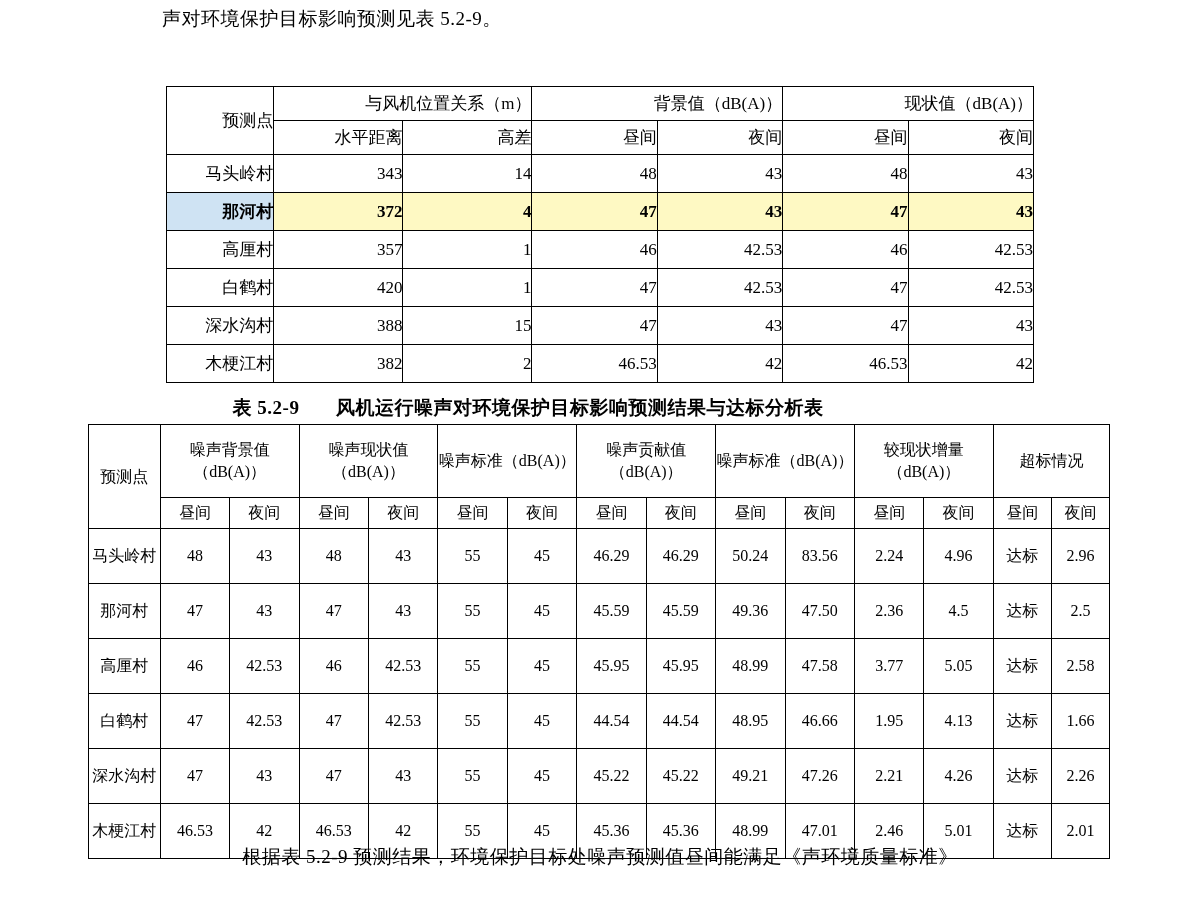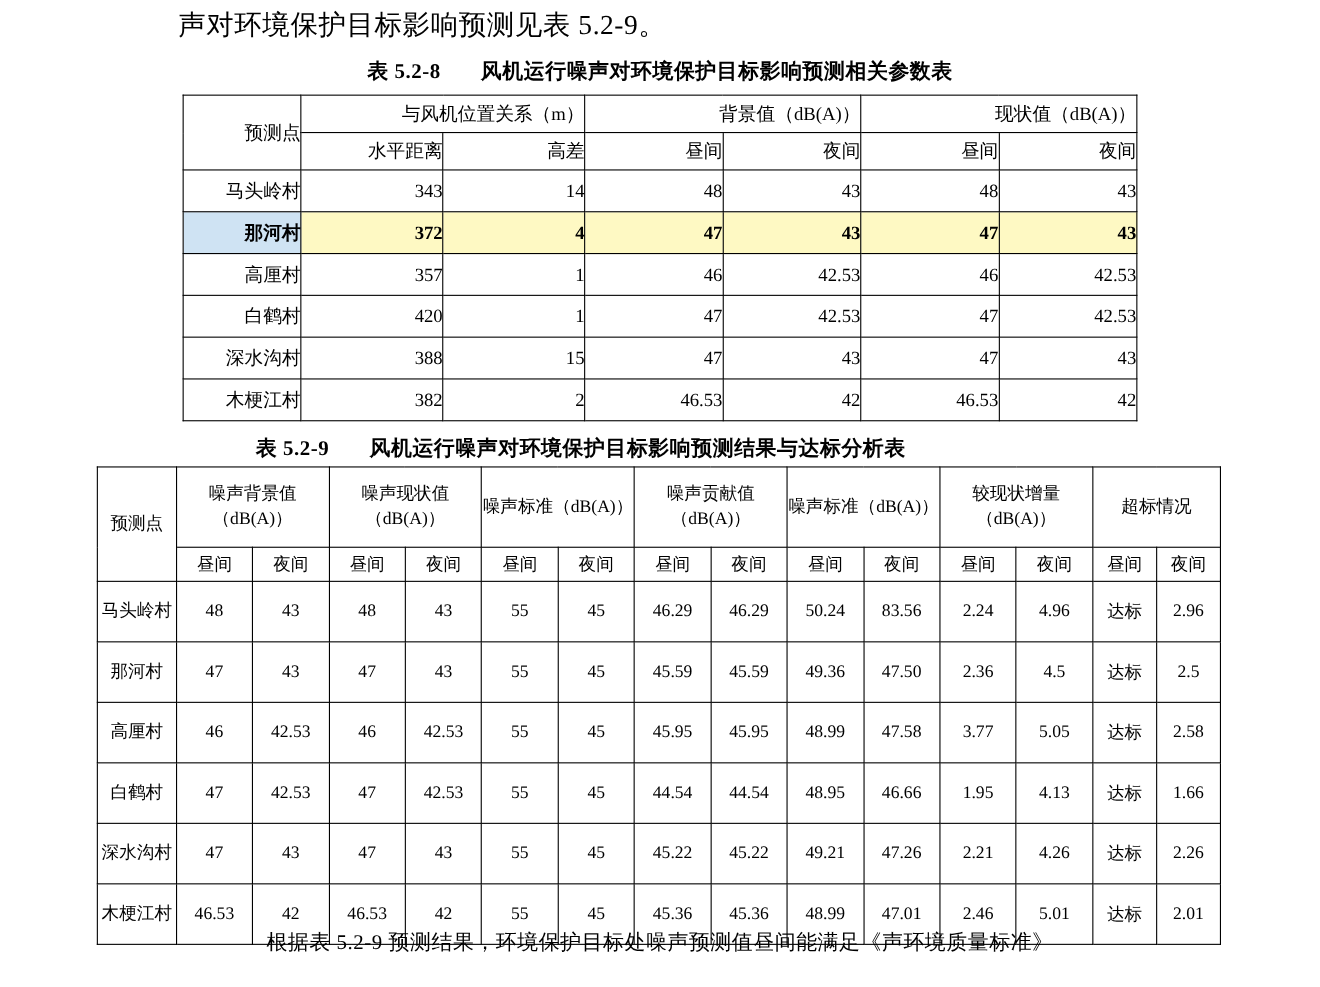--- a/index.html
+++ b/index.html
@@ -19,21 +19,21 @@
     width: 1200px;
     height: 897px;
     position: relative;
     box-sizing: border-box;
   }
 
   .intro-line {
     position: absolute;
     top: 6px;
     left: 162px;
-    font-size: 25px;
+    font-size: 19px;
     letter-spacing: 0.5px;
   }
 
   .table-caption {
     text-align: center;
     font-weight: bold;
     font-size: 19px;
     letter-spacing: 0.5px;
   }
 
@@ -144,25 +144,20 @@
     letter-spacing: 0.5px;
   }
 </style>
 </head>
 <body>
 
 <div class="page">
 
   <div class="intro-line">声对环境保护目标影响预测见表 5.2-9。</div>
 
-  <div class="table-caption caption-8">
-    <span>表 5.2-8</span>
-    <span class="cap-sep"></span>
-    <span>风机运行噪声对环境保护目标影响预测相关参数表</span>
-  </div>
 
   <div id="table-528-wrap">
     <table id="table-528">
       <tbody>
         <tr>
           <td class="hdr col-point" rowspan="2">预测点</td>
           <td class="hdr" colspan="2">与风机位置关系（m）</td>
           <td class="hdr" colspan="2">背景值（dB(A)）</td>
           <td class="hdr" colspan="2">现状值（dB(A)）</td>
         </tr>

